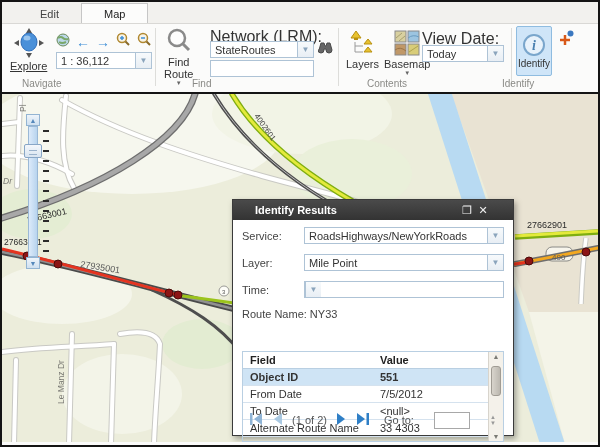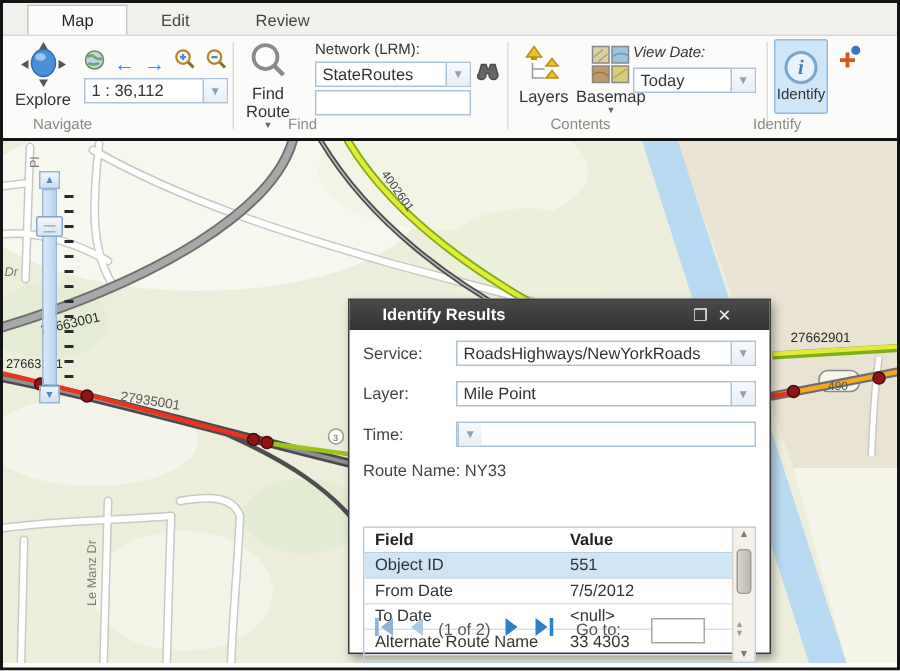--- a/index.html
+++ b/index.html
@@ -12,21 +12,21 @@
   .tab.active { background:#fcfcfb; border:1px solid #c6c6c6; border-bottom:none; color:#222; }
   #ribbon { height:68px; position:relative; background:#fbfbfa; }
   .gsep { position:absolute; top:4px; width:1px; height:58px; background:#ddddda; }
   .grouplabel { position:absolute; top:54px; font-size:10px; color:#8a8a86; }
 
   .bigbtn { position:absolute; display:flex; flex-direction:column; align-items:center; font-size:11px; color:#333; }
   .smallrow { position:absolute; display:flex; align-items:center; gap:6px; }
   .combo { display:flex; align-items:stretch; background:#fff; border:1px solid #aec3d6; height:17px; }
   .combo .val { flex:1; font-size:11px; color:#333; padding:2px 4px 0 4px; white-space:nowrap; overflow:hidden; }
   .combo .drop { width:16px; background:linear-gradient(#f7fafc,#e8eef4); border-left:1px solid #aec3d6; color:#8aa4bc; font-size:8px; text-align:center; line-height:15px; }
-  .lbl { font-size:10px; color:#333; }
+  .lbl { font-size:16px; color:#333; }
   .arrowglyph { color:#3f8fd6; font-weight:bold; font-size:14px; line-height:12px; }
 
   #identify-btn { position:absolute; left:514px; top:2px; width:36px; height:50px; background:#cfe5f8; border:1px solid #8fbce0; border-radius:2px; display:flex; flex-direction:column; align-items:center; justify-content:center; gap:2px; }
   #identify-btn .circ { width:22px; height:22px; border-radius:50%; border:2px solid #7aa6cc; background:#e8f2fb; color:#4a80b0; font-family:"Liberation Serif",serif; font-style:italic; font-weight:bold; font-size:14px; text-align:center; line-height:19px; }
   #identify-btn .cap { font-size:10px; color:#333; }
 
   
   #map { position:relative; width:596px; height:350px; border-top:2px solid #141414; background:#edeedd; overflow:hidden; }
   #mapsvg { position:absolute; left:0; top:0; }
 
@@ -46,21 +46,21 @@
   #dlg-body { padding:7px 9px 0 9px; }
   .frow { display:flex; align-items:center; margin-bottom:10px; }
   .frow .flbl { width:62px; font-size:11px; color:#444; }
   .frow .combo { flex:1; }
   #routename { font-size:11px; color:#444; margin:2px 0 7px 0; }
 
   #tbl { border:1px solid #b9cfe2; display:flex;margin-top:31px; }
   #tbl-main { flex:1; }
   .trow { display:flex; height:17px; border-bottom:1px solid #d5e2ee; font-size:11px; color:#333; }
   .trow.hdr { font-weight:bold; color:#222; border-bottom:1px solid #b9cfe2; }
-  .trow.sel { background:#cfe4f5; }
+  .trow.sel { background:#cfe4f5;font-weight:bold; }
   .trow .c1 { width:130px; padding:2px 0 0 7px; }
   .trow .c2 { flex:1; padding:2px 0 0 7px; }
   .trow.partial { height:4px; border-bottom:none; }
   #tbl-sb { width:15px; background:#f4f1ea; border-left:1px solid #d8d4cc; position:relative; }
   #tbl-sb .sb-up, #tbl-sb .sb-dn { position:absolute; left:0; width:14px; font-size:7px; color:#7a7a74; text-align:center; }
   #tbl-sb .sb-up { top:1px; } #tbl-sb .sb-dn { bottom:1px; }
   #tbl-sb .sb-thumb { position:absolute; left:2px; top:14px; width:10px; height:30px; background:linear-gradient(90deg,#d8d4cc,#bcb8b0); border:1px solid #a09c94; border-radius:3px; }
 
   #pager { position:absolute; left:0; right:0; bottom:6px; display:flex; align-items:center; justify-content:center; gap:9px; }
   .pgtext { font-size:11px; color:#555; }
@@ -69,28 +69,27 @@
   #goto-spin { display:flex; flex-direction:column; justify-content:center; color:#999; font-size:6px; line-height:6px; }
 
   svg text { font-family:"Liberation Sans", sans-serif; }
 </style>
 </head>
 <body>
 
 <div id="app">
 
   <div id="tabstrip">
+    <div class="tab">Edit</div>
     <div class="tab active">Map</div>
-    <div class="tab">Edit</div>
-    <div class="tab">Review</div>
   </div>
 
   <div id="ribbon">
 
-    <div class="bigbtn" style="left:8px; top:4px;">
+    <div class="bigbtn" style="left:8px; top:4px;text-decoration:underline;">
       <span>
         <svg width="30" height="30" viewBox="0 0 30 30">
           <polygon points="15,0 18,5 12,5" fill="#555"></polygon>
           <polygon points="15,30 18,25 12,25" fill="#555"></polygon>
           <polygon points="0,15 5,12 5,18" fill="#555"></polygon>
           <polygon points="30,15 25,12 25,18" fill="#555"></polygon>
           <ellipse cx="15" cy="14" rx="8" ry="9" fill="#4a90d9" stroke="#2c6cb8"></ellipse>
           <ellipse cx="13" cy="10" rx="3.5" ry="2.5" fill="#9cc6ee"></ellipse>
         </svg>
       </span>
@@ -176,21 +175,21 @@
         <svg width="28" height="26" viewBox="0 0 28 26">
           <path d="M6,12 v10 h8 M6,16 h8" stroke="#9a9a9a" fill="none"></path>
           <polygon points="7,1 12,8 2,8" fill="#e8c230" stroke="#b89010"></polygon>
             <rect x="5" y="8" width="4" height="2" fill="#b89010"></rect>
           <polygon points="19,9 23,14 15,14" fill="#e8c230" stroke="#b89010"></polygon>
           <polygon points="19,17 23,22 15,22" fill="#e8c230" stroke="#b89010"></polygon>
         </svg>
       </span>
       <span>Layers</span>
     </div>
-    <div class="lbl" style="position:absolute; left:420px; top:6px;font-style:italic;">View Date:</div>
+    <div class="lbl" style="position:absolute; left:420px; top:6px;">View Date:</div>
     <div class="combo" style="position:absolute; left:420px; top:21px; width:82px;">
       <span class="val">Today</span>
       <span class="drop">▼</span>
     </div>
     <div class="grouplabel" style="left:365px; width:110px;">Contents</div>
     <div class="gsep" style="left:509px;"></div>
 
     <div id="identify-btn">
       <span class="circ">i</span>
       <span class="cap">Identify</span>

